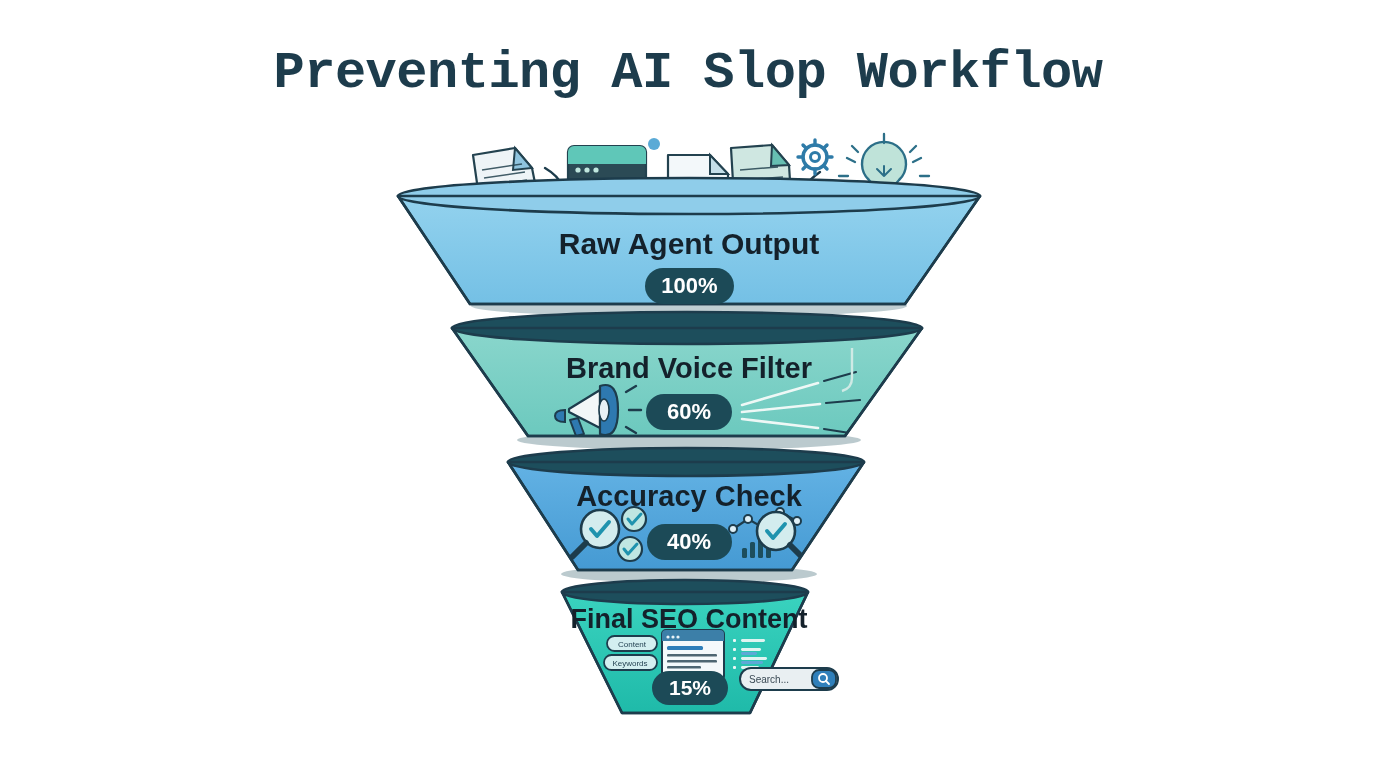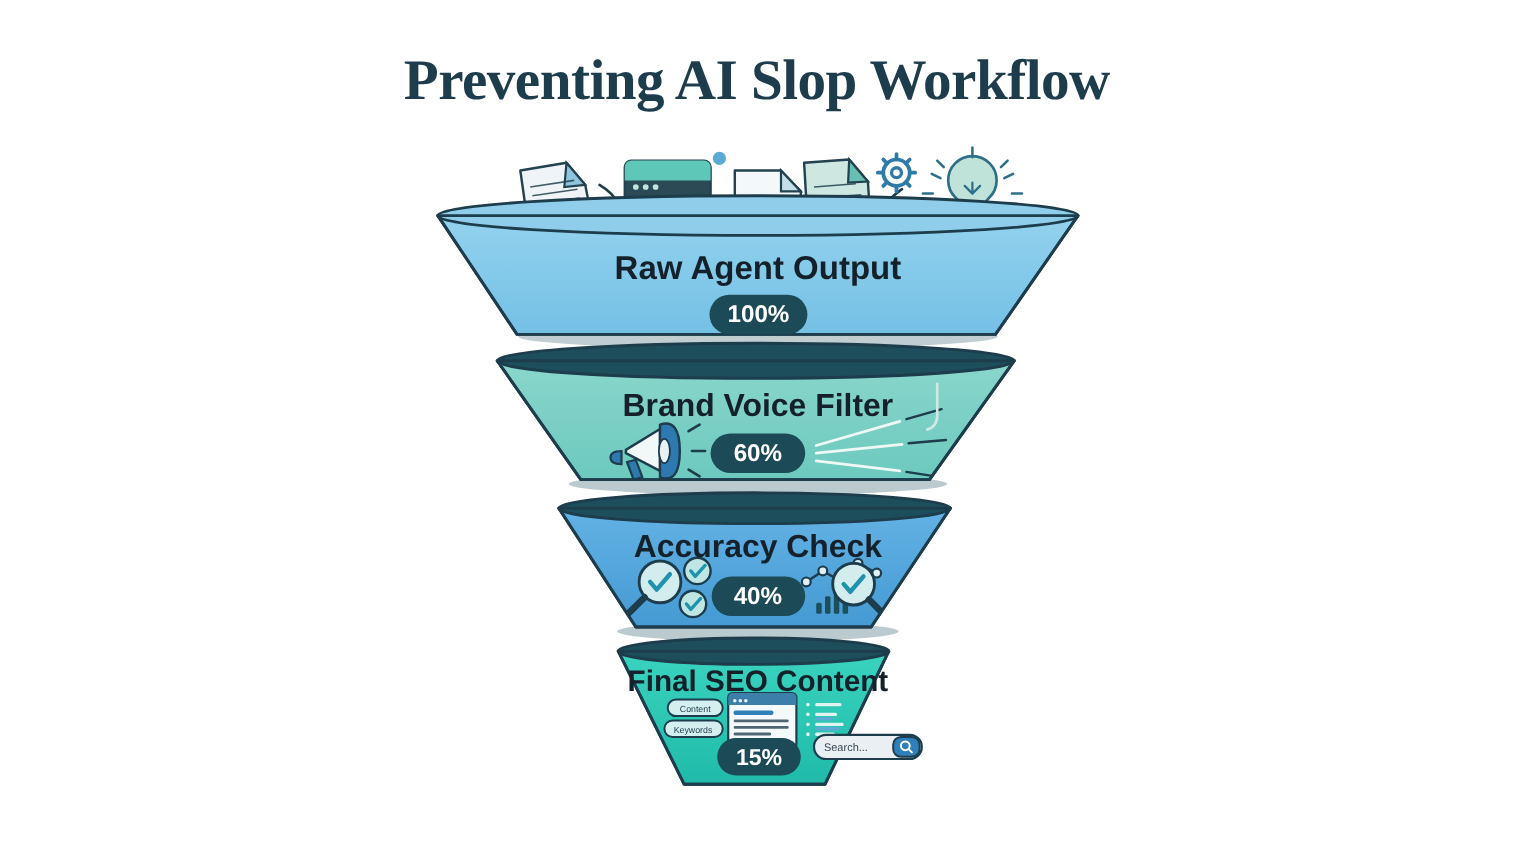--- a/index.html
+++ b/index.html
@@ -20,21 +20,21 @@
     width: 1376px;
     height: 768px;
     background: #ffffff;
   }
   #page-title {
     position: absolute;
     top: 44px;
     left: 0;
     width: 1376px;
     text-align: center;
-    font-family: Liberation Serif, serif;
+    font-family: Liberation Mono, monospace;
     font-size: 52px;
     font-weight: bold;
     letter-spacing: -0.5px;
     color: #1d3c4c;
   }
   #funnel-svg {
     position: absolute;
     top: 0;
     left: 0;
   }

